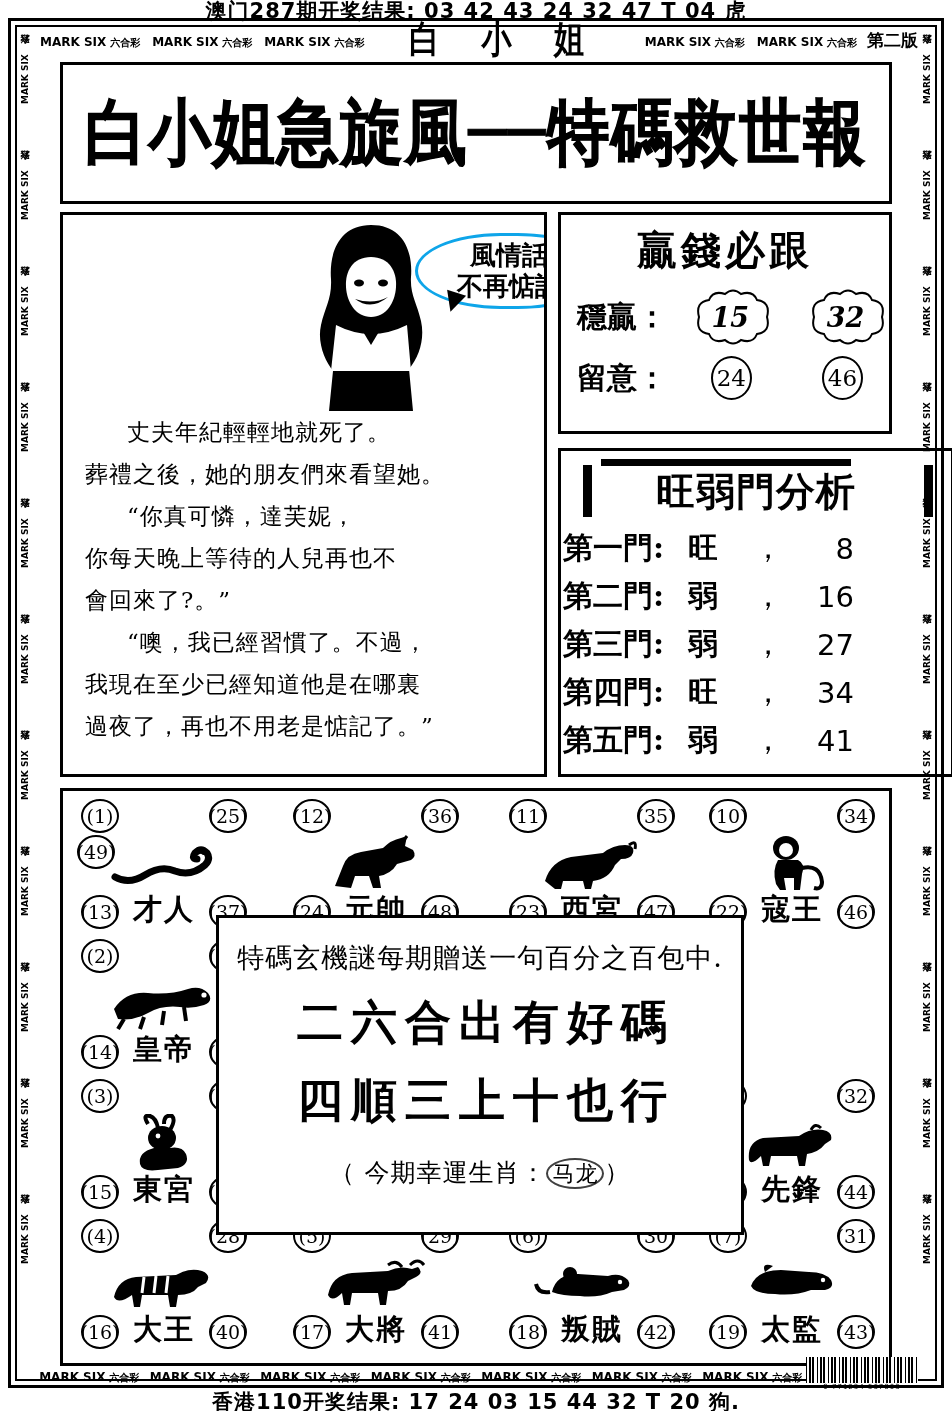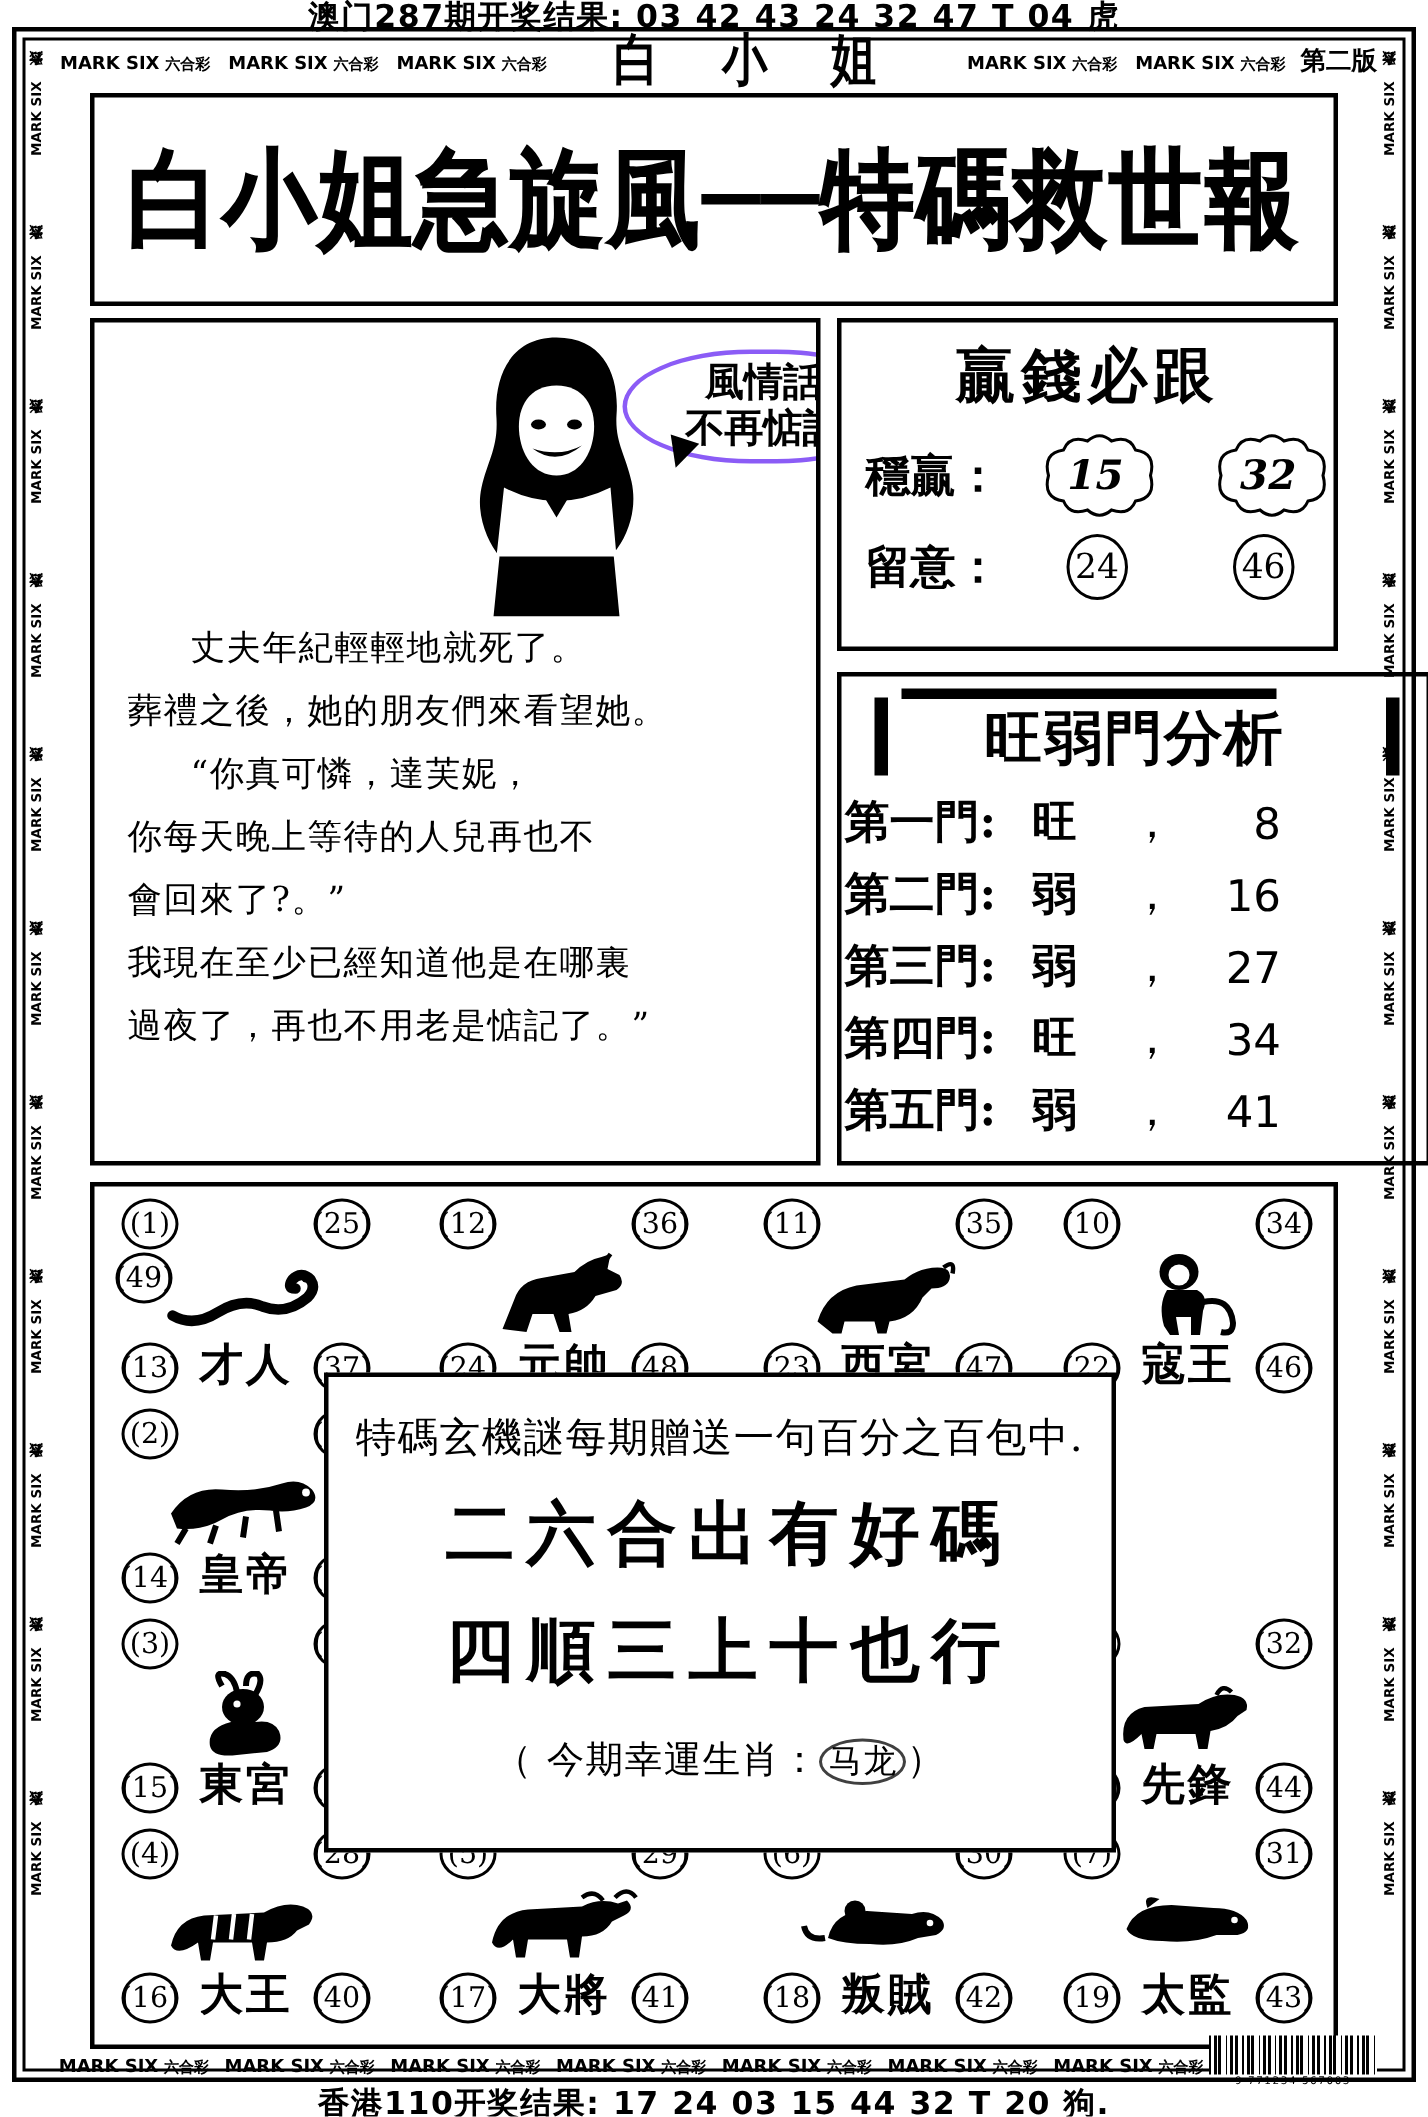--- a/index.html
+++ b/index.html
@@ -95,21 +95,21 @@
   .story-box{
     position:absolute;left:60px;top:212px;width:487px;height:565px;
     border:3px solid #000;box-sizing:border-box;
     overflow:hidden;
   }
   .portrait{
     position:absolute;left:248px;top:6px;width:120px;height:190px;
   }
   .bubble{
     position:absolute;left:352px;top:18px;width:182px;height:70px;
-    border:3px solid #8b5cf6;border-radius:50%/55%;
+    border:3px solid #0ea5e9;border-radius:50%/55%;
     background:#fff;
     display:flex;flex-direction:column;align-items:center;justify-content:center;
     font-family:"DejaVu Serif","Liberation Serif",serif;
     font-weight:bold;font-size:26px;line-height:31px;
   }
   .bubble:after{
     content:"";position:absolute;left:24px;bottom:-16px;
     width:0;height:0;border:10px solid transparent;border-top:20px solid #000;
     transform:rotate(18deg);
   }
@@ -325,20 +325,21 @@
       <div>風情話</div>
       <div>不再惦記</div>
     </div>
 
     <div class="story-text">
       <p class="indent">丈夫年紀輕輕地就死了。</p>
       <p>葬禮之後，她的朋友們來看望她。</p>
       <p class="indent">“你真可憐，達芙妮，</p>
       <p>你每天晚上等待的人兒再也不</p>
       <p>會回來了?。”</p>
+      <p class="indent">“噢，我已經習慣了。不過，</p>
       <p>我現在至少已經知道他是在哪裏</p>
       <p>過夜了，再也不用老是惦記了。”</p>
     </div>
   </div>
 
   <div class="win-box">
     <div class="hdr">贏錢必跟</div>
     <div class="win-row">
       <div class="lbl">穩贏：</div>
       <div class="flower">

